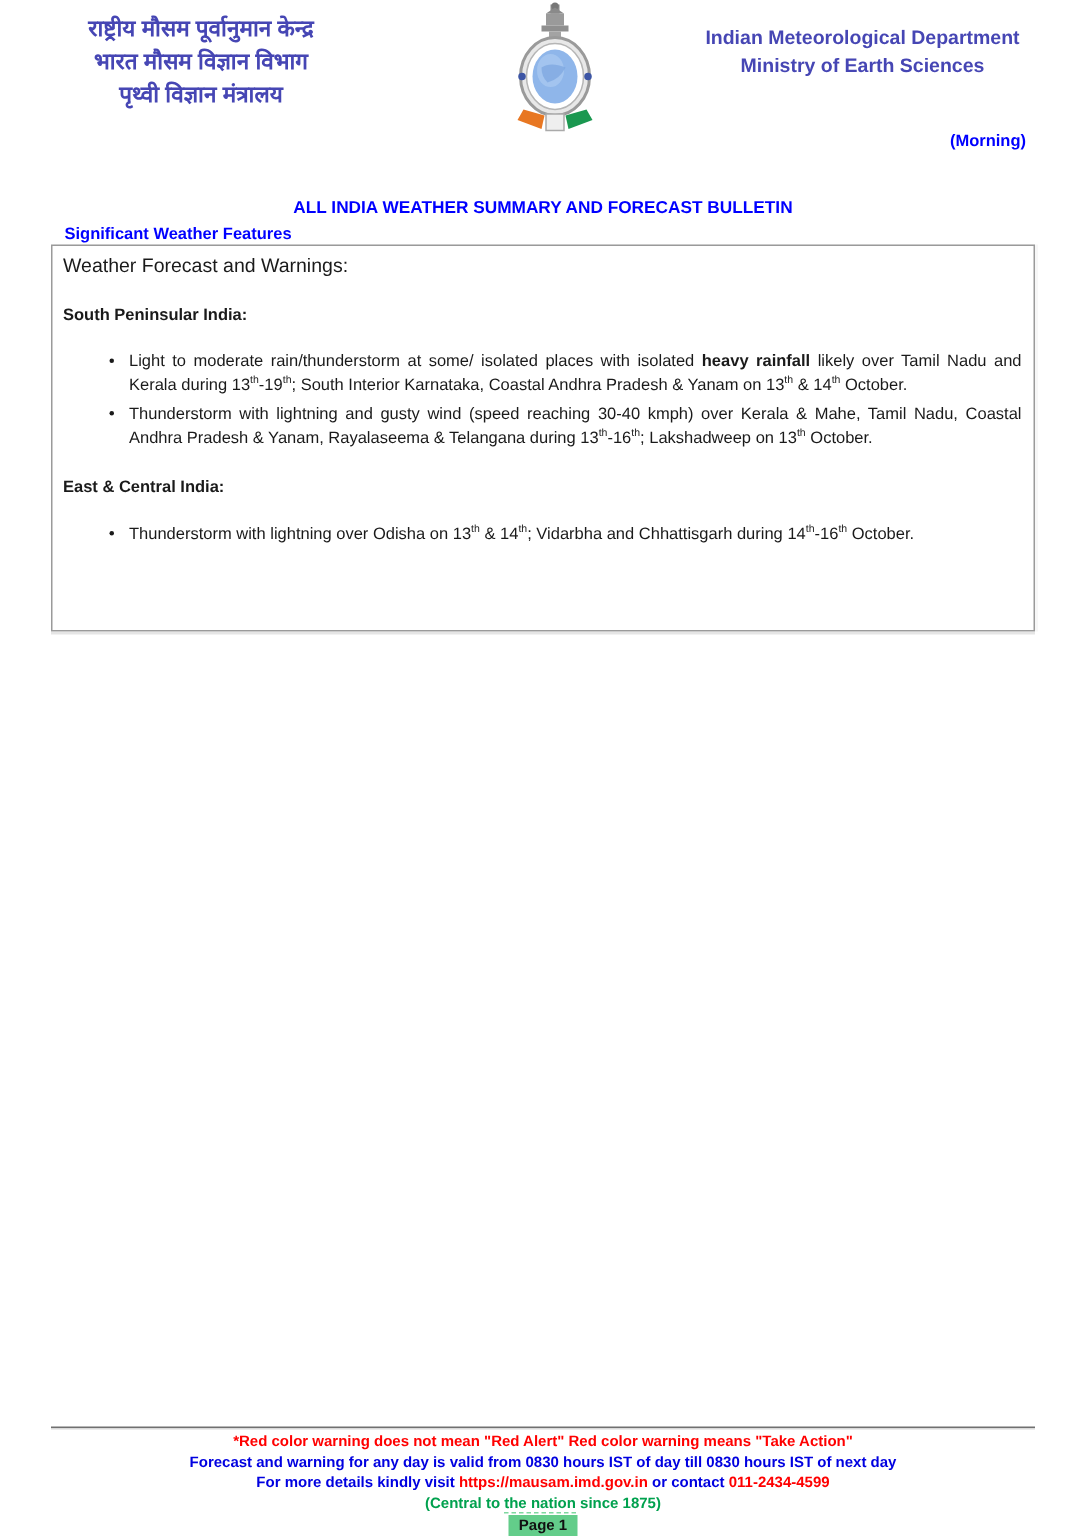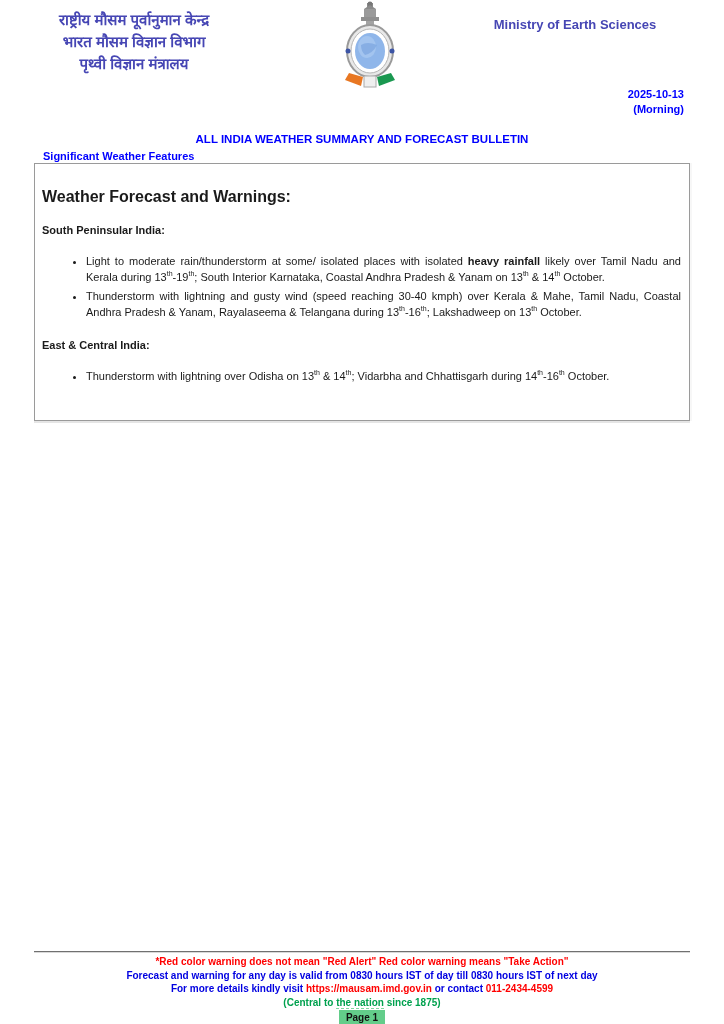--- a/index.html
+++ b/index.html
@@ -47,21 +47,21 @@
   }
 
   
   .forecast-box {
     position: absolute; top: 163px; left: 34px; width: 656px; height: 258px;
     border: 1px solid #9a9a9a;
     box-shadow: 0 2px 0 rgba(0,0,0,0.10), 2px 0 0 rgba(0,0,0,0.03);
     padding: 5px 7px;
     font-size: 11px; line-height: 16px;
   }
-  .box-heading { font-weight: bold; font-size: 16px; margin-top: 20px; }
+  .box-heading { font-weight: normal; font-size: 13px; }
   .region-heading { font-weight: bold; font-size: 11px; margin-top: 17px; }
   .forecast-box ul { margin-top: 15px; padding-left: 44px; }
   .forecast-box li {
     text-align: justify; text-justify: inter-word;
     margin-bottom: 3px; padding-right: 1px;
   }
   .forecast-box li.single { text-align: left; }
   sup { font-size: 7px; line-height: 0; vertical-align: super; }
 
   
@@ -114,25 +114,25 @@
       <circle cx="11" cy="50" r="2.5" fill="#3d55a5"></circle>
       <circle cx="55" cy="50" r="2.5" fill="#3d55a5"></circle>
 
       <path d="M12 72 L26 76 L24 85 L8 79 Z" fill="#e87722"></path>
       <path d="M54 72 L40 76 L42 85 L58 79 Z" fill="#1a9850"></path>
       <rect x="27" y="75" width="12" height="11" fill="#efefef" stroke="#aaa" stroke-width="1"></rect>
     </svg>
   </div>
 
   <div class="english-block">
+    <div>Indian Meteorological Department</div>
     <div>Ministry of Earth Sciences</div>
   </div>
 
   <div class="issue-block">
-    <div>2025-10-13</div>
     <div>(Morning)</div>
   </div>
 
   <div class="bulletin-title">ALL INDIA WEATHER SUMMARY AND FORECAST BULLETIN</div>
   <div class="sig-features">Significant Weather Features</div>
 
   <div class="forecast-box">
     <div class="box-heading">Weather Forecast and Warnings:</div>
 
     <div class="region-heading">South Peninsular India:</div>

